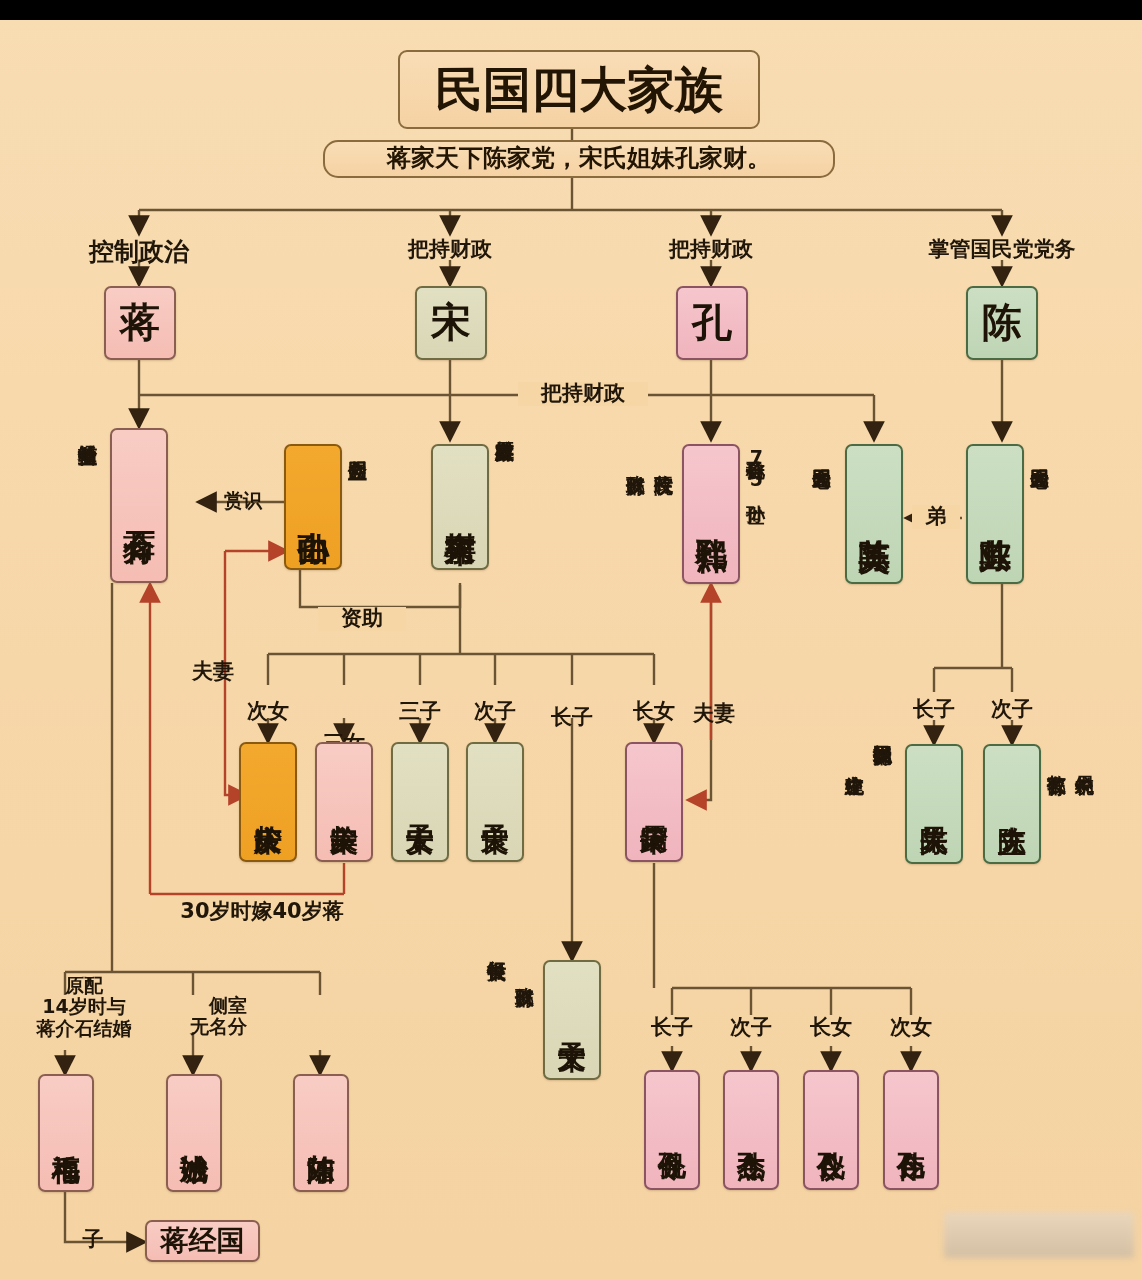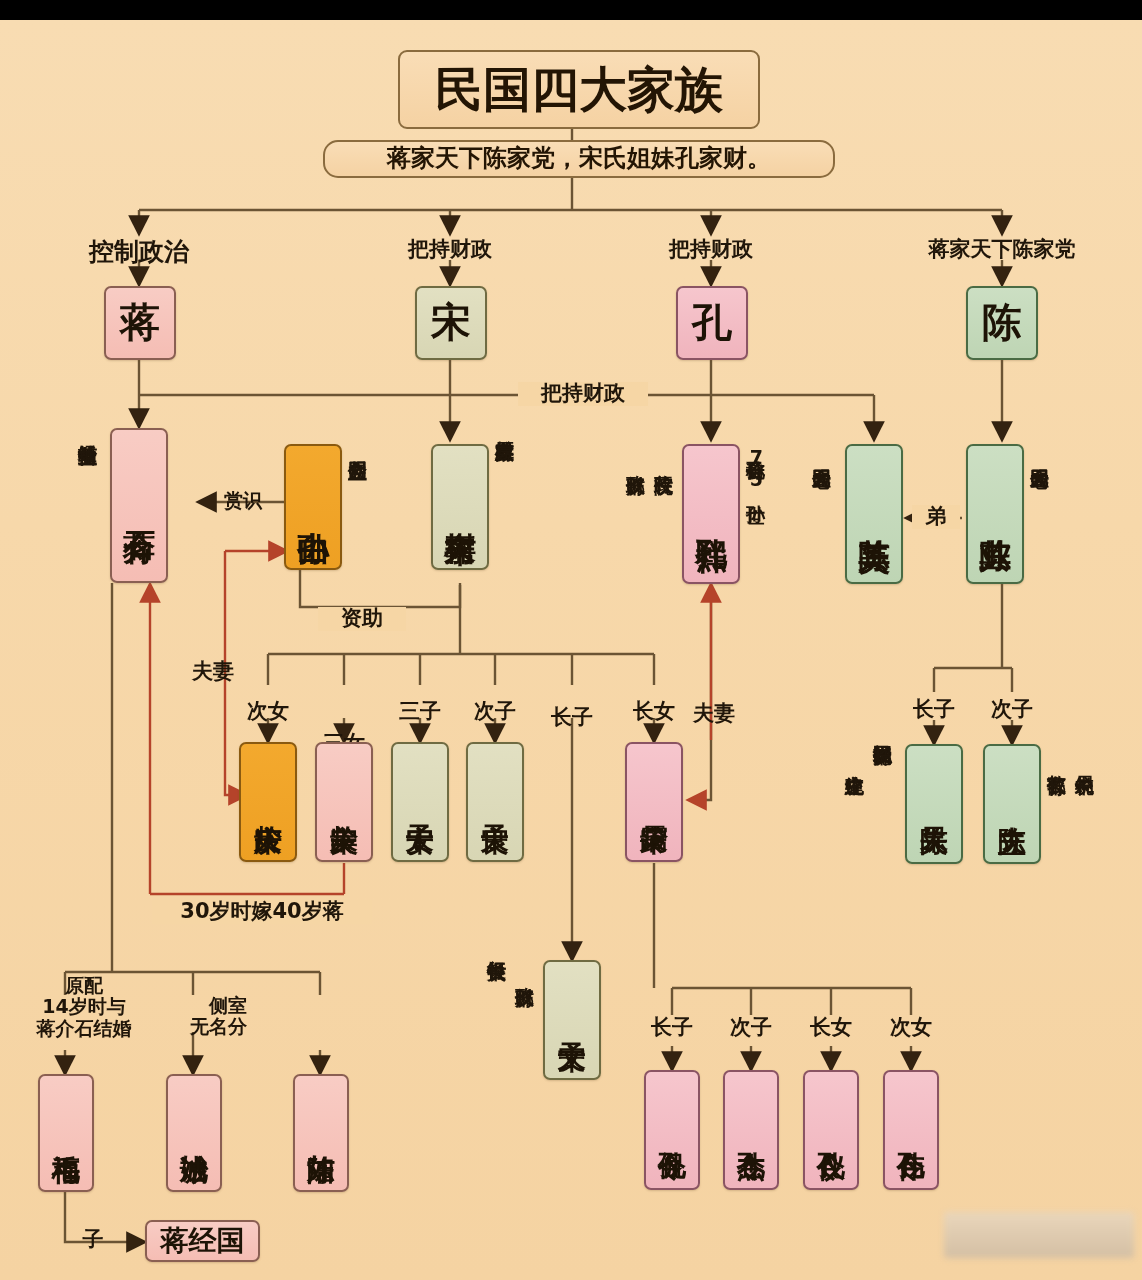--- a/index.html
+++ b/index.html
@@ -159,21 +159,21 @@
   <div class="title" style="left:398px;top:30px;width:358px;height:75px;font-size:48px;">
     <span>民国四大家族</span>
   </div>
   <div class="sub" style="left:323px;top:120px;width:508px;height:34px;font-size:24px;">
     <span>蒋家天下陈家党，宋氏姐妹孔家财。</span>
   </div>
 
   <div class="lbl" style="left:69px;top:218px;width:140px;font-size:25px;">控制政治</div>
   <div class="lbl" style="left:380px;top:218px;width:140px;font-size:21px;">把持财政</div>
   <div class="lbl" style="left:641px;top:218px;width:140px;font-size:21px;">把持财政</div>
-  <div class="lbl" style="left:907px;top:218px;width:190px;font-size:21px;">蒋家天下陈家党</div>
+  <div class="lbl" style="left:907px;top:218px;width:190px;font-size:21px;">掌管国民党党务</div>
 
   <div class="box pink" style="left:104px;top:266px;width:72px;height:74px;font-size:40px;">
     <span>蒋</span>
     </div>
   <div class="box khaki" style="left:415px;top:266px;width:72px;height:74px;font-size:40px;">
     <span>宋</span>
     </div>
   <div class="box pink2" style="left:676px;top:266px;width:72px;height:74px;font-size:40px;">
     <span>孔</span>
     </div>

